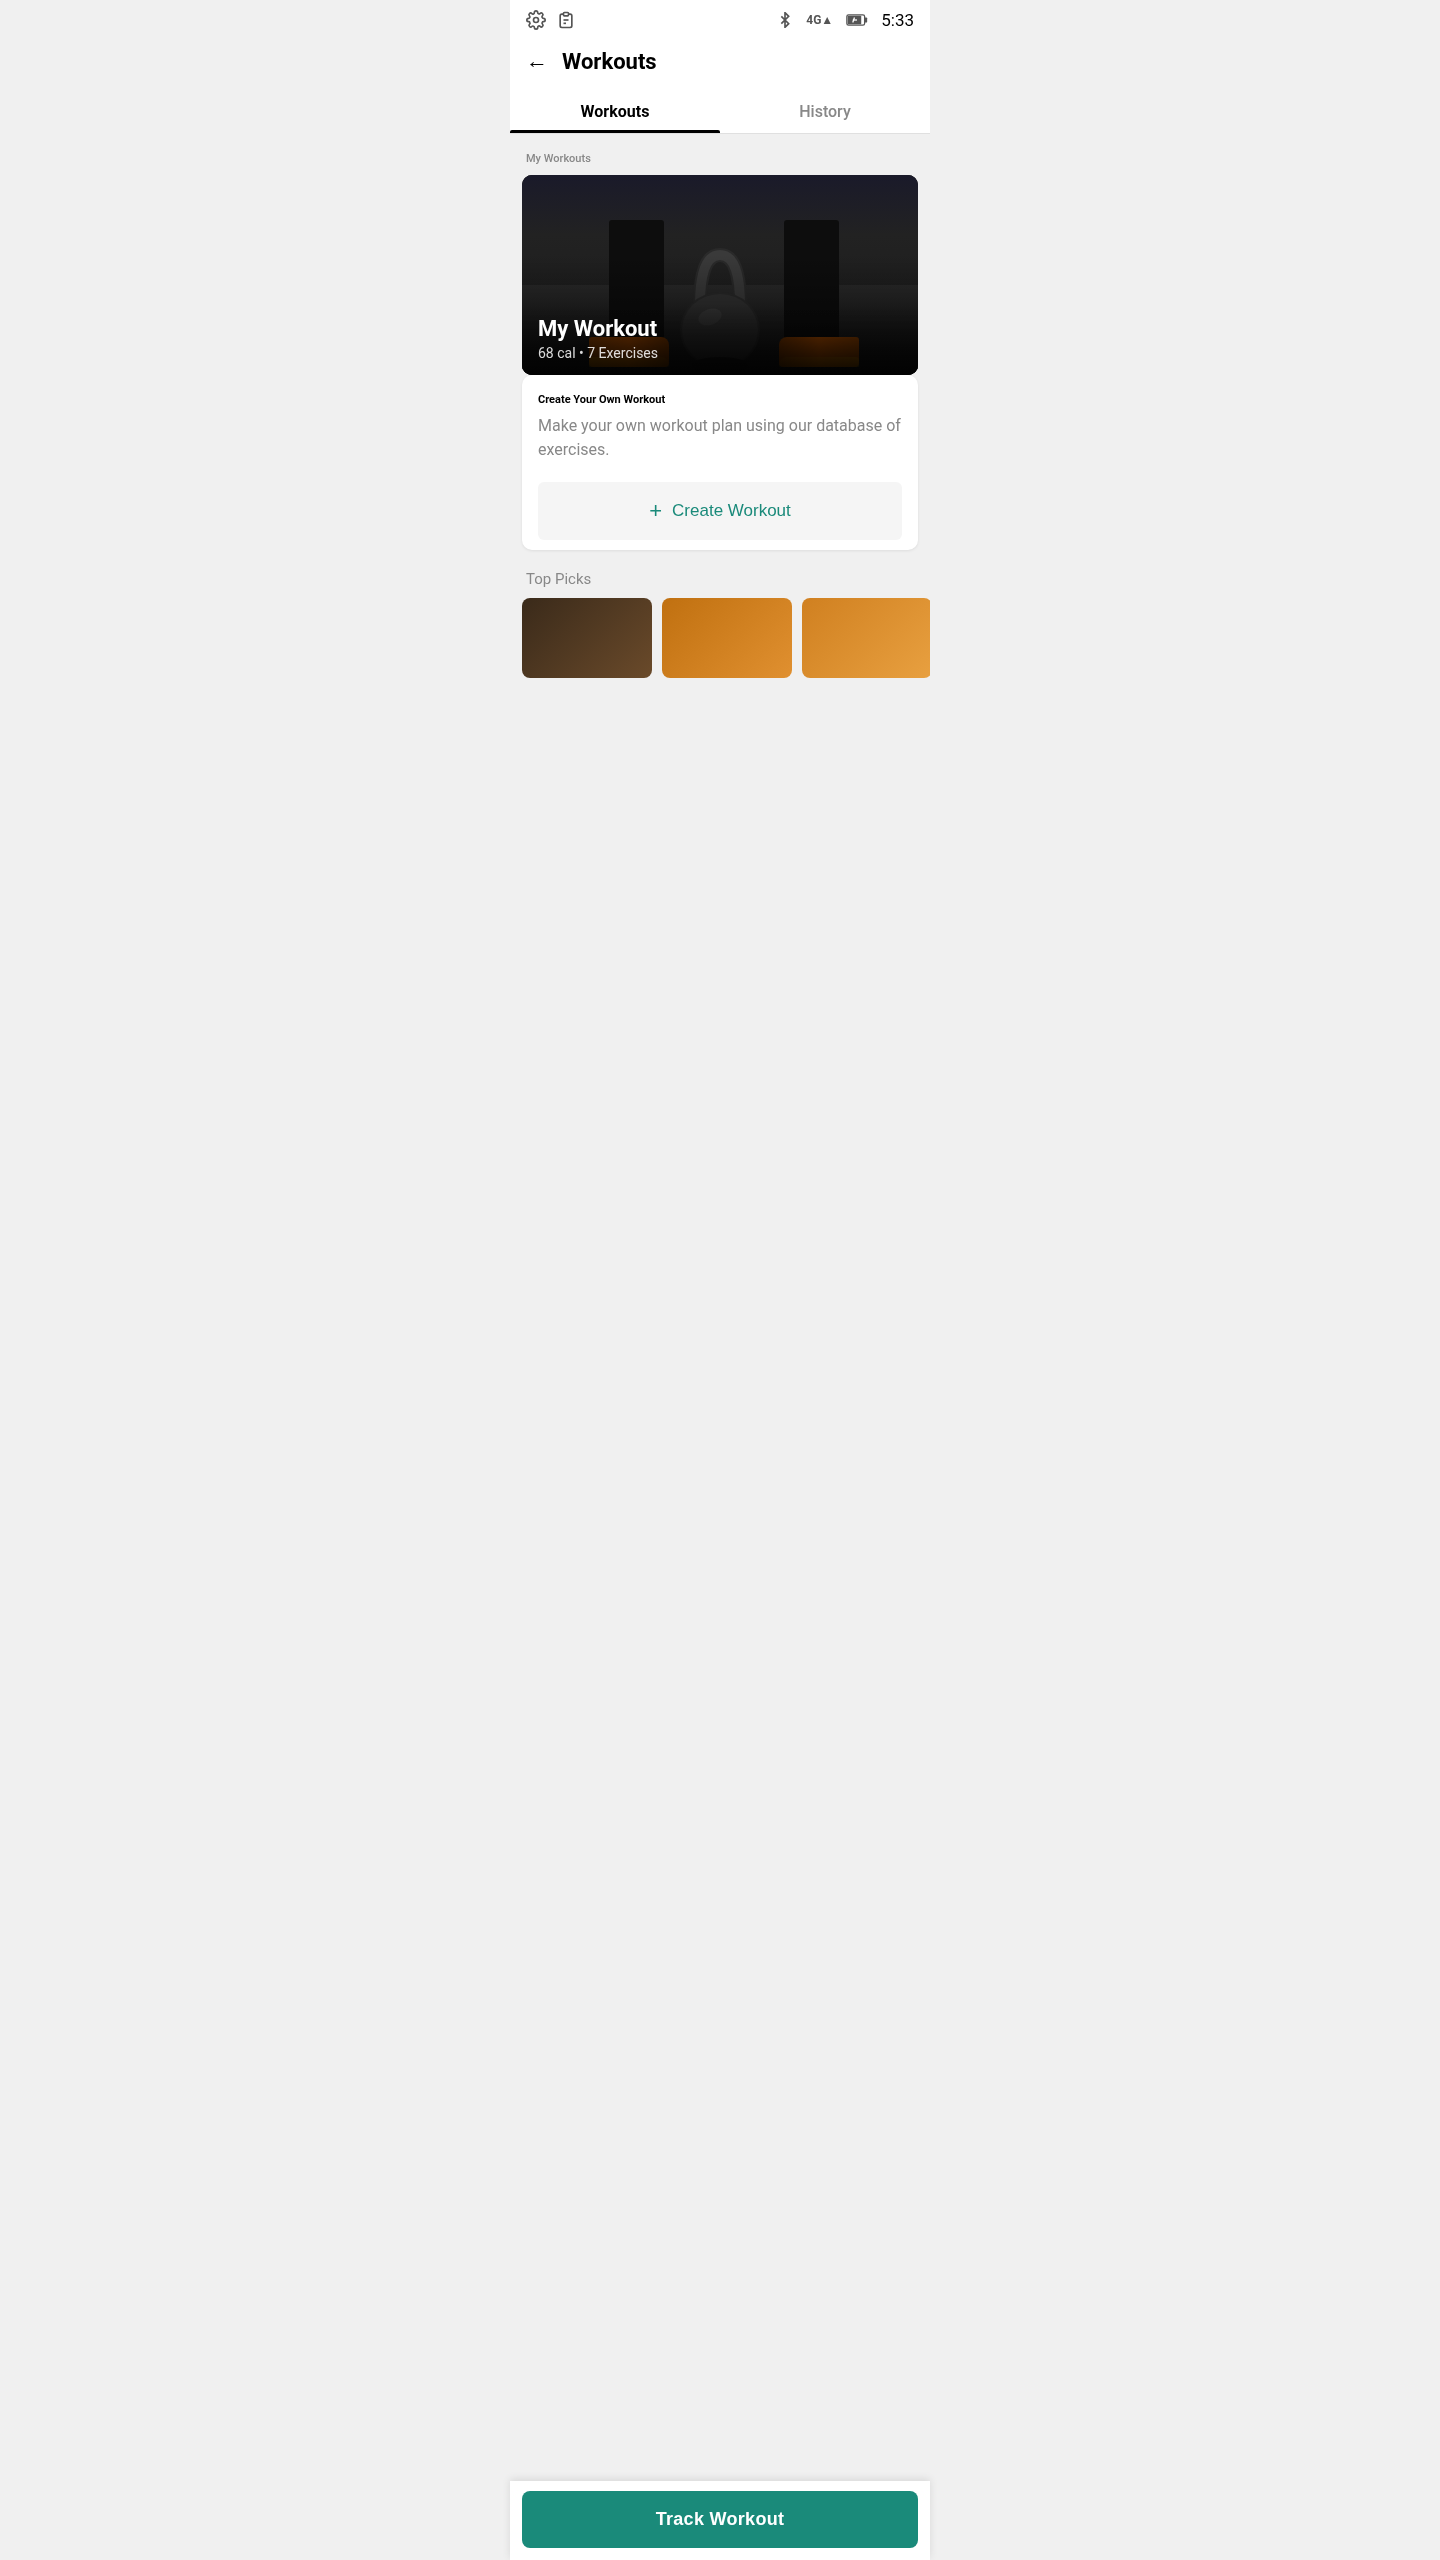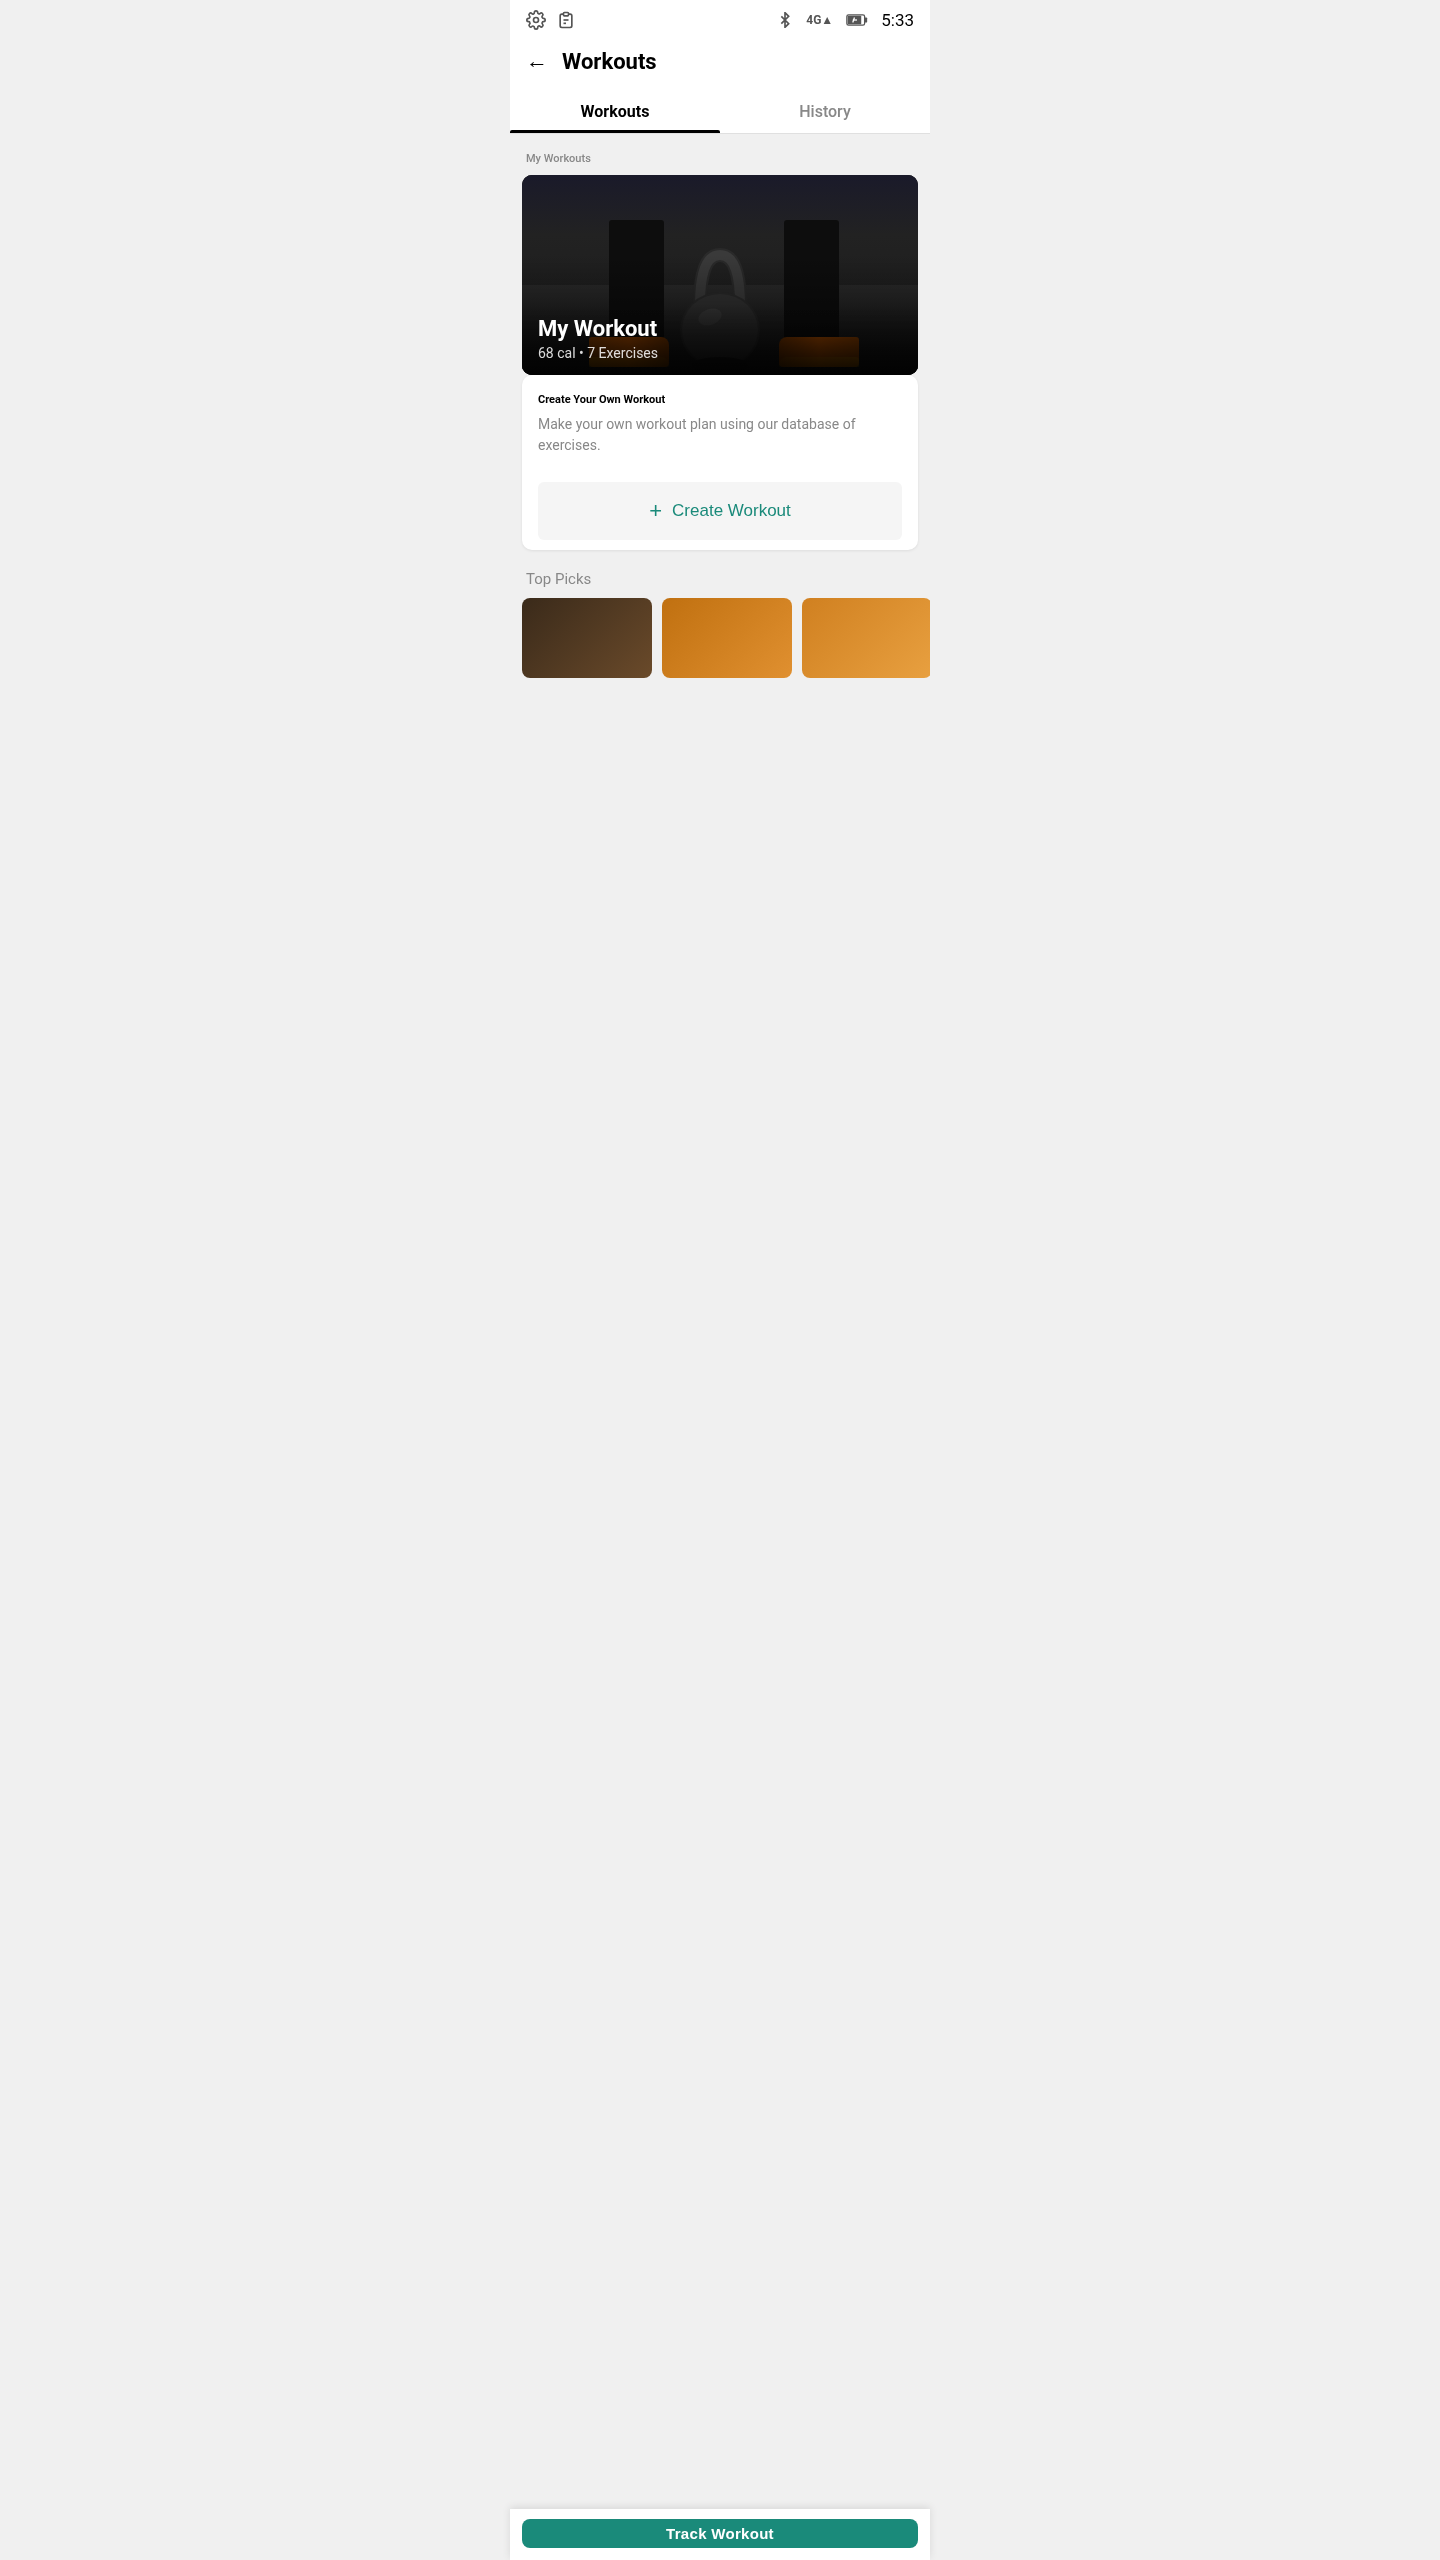--- a/index.html
+++ b/index.html
@@ -185,24 +185,24 @@
     }
 
     .create-card-title {
       font-size: 11px;
       font-weight: bold;
       color: #000;
       margin-bottom: 8px;
     }
 
     .create-card-desc {
-      font-size: 14px;
+      font-size: 16px;
       color: #888;
       line-height: 1.5;
-      margin-bottom: 26px;
+      margin-bottom: 20px;
     }
 
     .create-workout-btn {
       width: 100%;
       background: #f5f5f5;
       border: none;
       border-radius: 6px;
       padding: 16px;
       display: flex;
       align-items: center;
@@ -265,22 +265,22 @@
       background: #fff;
       box-shadow: 0 -2px 8px rgba(0,0,0,0.1);
     }
 
     .track-btn {
       width: 100%;
       background: #1a8a7a;
       color: #fff;
       border: none;
       border-radius: 8px;
-      padding: 6px;
-      font-size: 15px;
+      padding: 18px;
+      font-size: 18px;
       font-weight: bold;
       cursor: pointer;
       letter-spacing: 0.3px;
     }
   </style>
 </head>
 <body>
 
 <div class="status-bar">
   <div class="status-left">

